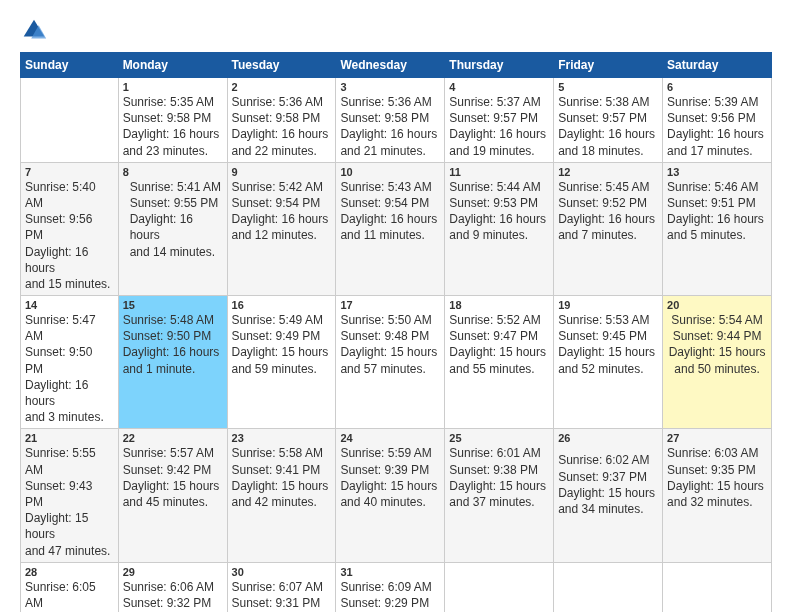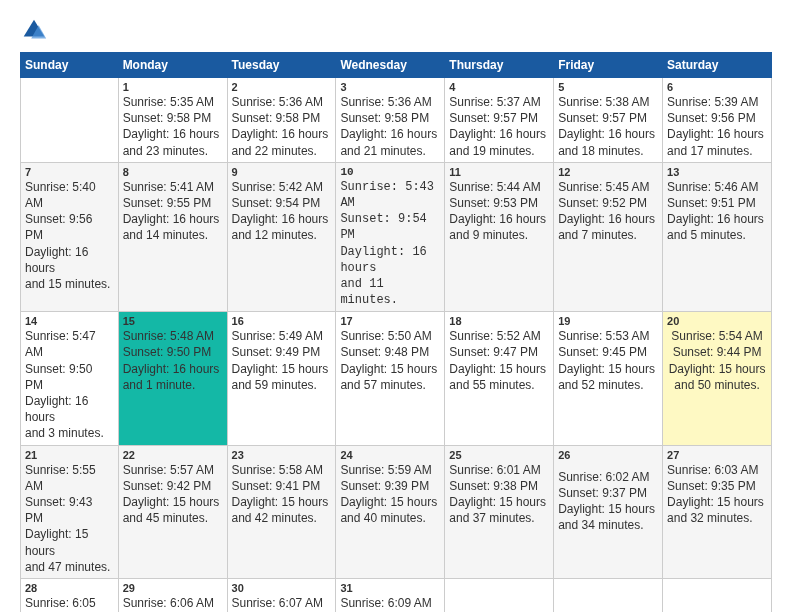--- a/index.html
+++ b/index.html
@@ -185,33 +185,33 @@
         <tr>
           <td style="background: rgb(245, 245, 245);">
             <span class="day-num">7</span>
             <div class="cell-text" style="white-space: pre-line;">Sunrise: 5:40 AM
 Sunset: 9:56 PM
 Daylight: 16 hours
 and 15 minutes.</div>
           </td>
           <td style="background: rgb(245, 245, 245);">
             <span class="day-num">8</span>
-            <div class="cell-text" style="white-space: pre-line;">Sunrise: 5:41 AM
+            <div class="cell-text" style="white-space: pre-line; margin-left: 7px;">Sunrise: 5:41 AM
 Sunset: 9:55 PM
 Daylight: 16 hours
 and 14 minutes.</div>
           </td>
           <td style="background: rgb(245, 245, 245);">
             <span class="day-num">9</span>
             <div class="cell-text" style="white-space: pre-line;">Sunrise: 5:42 AM
 Sunset: 9:54 PM
 Daylight: 16 hours
 and 12 minutes.</div>
           </td>
-          <td style="background: rgb(245, 245, 245); font-family: Liberation Mono, monospace;">
+          <td style="background: rgb(245, 245, 245);">
             <span class="day-num">10</span>
             <div class="cell-text" style="white-space: pre-line;">Sunrise: 5:43 AM
 Sunset: 9:54 PM
 Daylight: 16 hours
 and 11 minutes.</div>
           </td>
           <td style="background: rgb(245, 245, 245);">
             <span class="day-num">11</span>
             <div class="cell-text" style="white-space: pre-line;">Sunrise: 5:44 AM
 Sunset: 9:53 PM
@@ -234,21 +234,21 @@
           </td>
         </tr>
         <tr>
           <td style="background: rgb(255, 255, 255);">
             <span class="day-num">14</span>
             <div class="cell-text" style="white-space: pre-line;">Sunrise: 5:47 AM
 Sunset: 9:50 PM
 Daylight: 16 hours
 and 3 minutes.</div>
           </td>
-          <td style="background: #14b8a6;">
+          <td style="background: #7dd3fc;">
             <span class="day-num">15</span>
             <div class="cell-text" style="white-space: pre-line;">Sunrise: 5:48 AM
 Sunset: 9:50 PM
 Daylight: 16 hours
 and 1 minute.</div>
           </td>
           <td style="background: rgb(255, 255, 255);">
             <span class="day-num">16</span>
             <div class="cell-text" style="white-space: pre-line;">Sunrise: 5:49 AM
 Sunset: 9:49 PM

